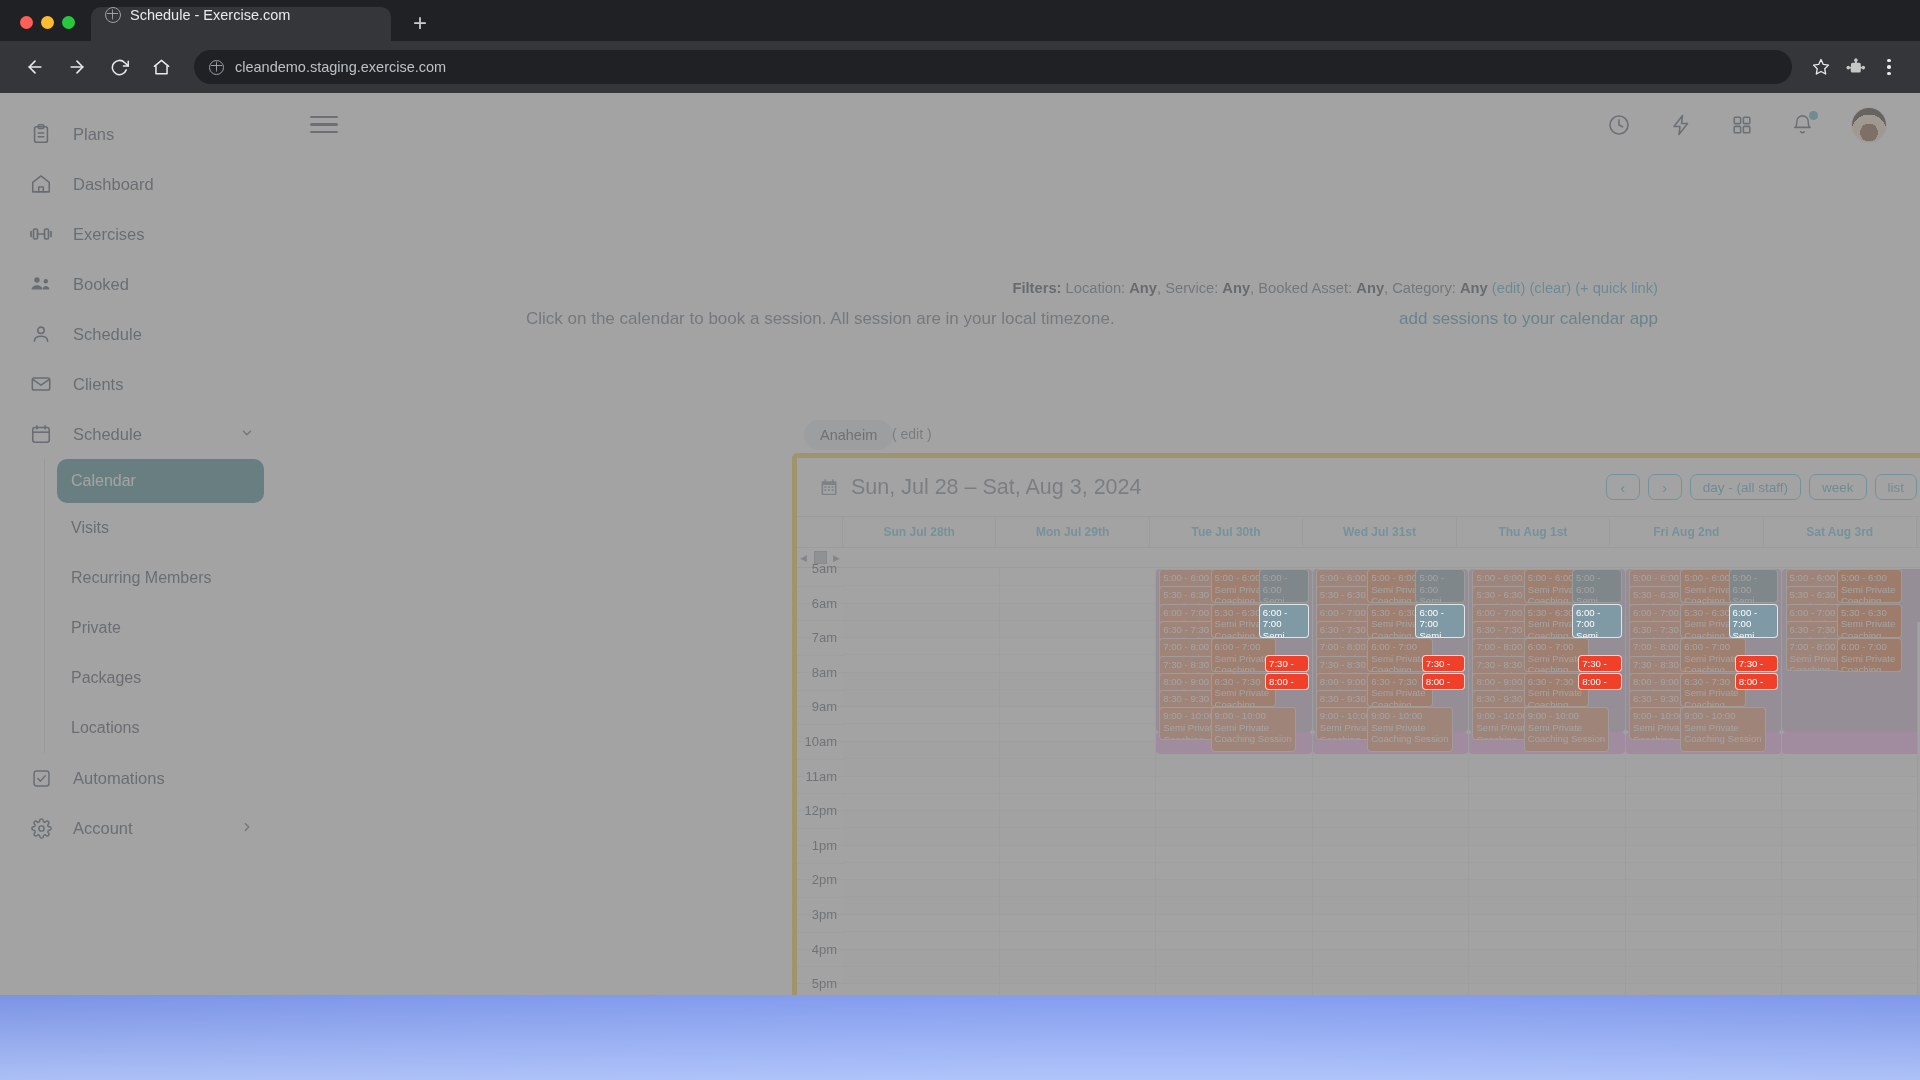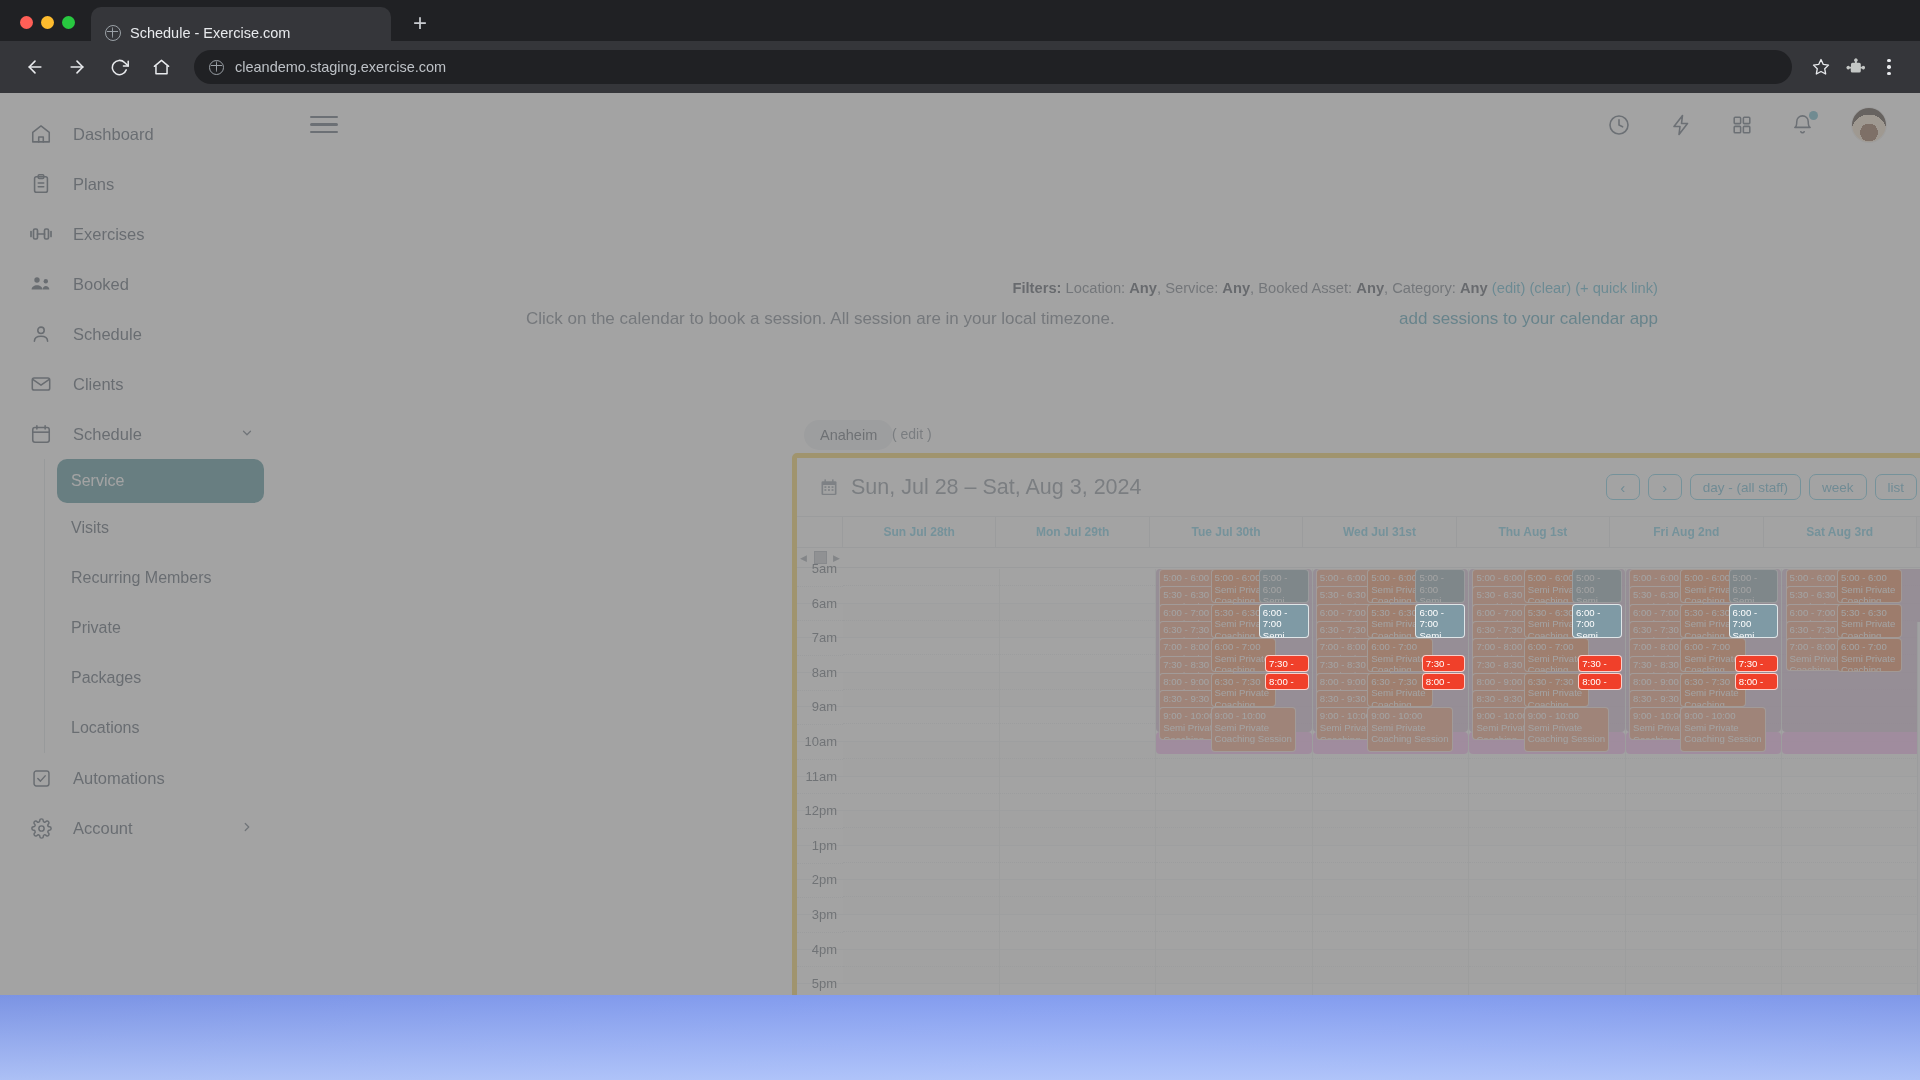--- a/index.html
+++ b/index.html
@@ -24,21 +24,21 @@
     background:#202124; overflow:hidden;
   }
   
   .tabstrip{ height:41px; background:#202124; position:relative; display:flex; align-items:flex-end; }
   .traffic{ display:flex; gap:8px; align-items:center; padding:0 16px 12px 20px; }
   .tl{ width:13px;height:13px;border-radius:50%; }
   .tl.r{background:#ff5f57}.tl.y{background:#febc2e}.tl.g{background:#28c840}
   .tab{
     height:34px; min-width:300px; max-width:330px;
     background:#35363a; border-radius:10px 10px 0 0;
-    display:flex; align-items:flex-end; gap:9px; padding:0 14px;
+    display:flex; align-items:flex-start; gap:9px; padding:0 14px;
     color:#e8eaed; font-size:14.5px; white-space:nowrap; overflow:hidden;
   }
   .favicon{ width:16px;height:16px;border-radius:50%; border:1.6px solid #9aa0a6; position:relative; flex:none;}
   .favicon:before{content:"";position:absolute;left:1px;top:5px;width:11px;height:1.4px;background:#9aa0a6;}
   .favicon:after{content:"";position:absolute;left:6px;top:1px;width:1.4px;height:11px;background:#9aa0a6;border-radius:50%;}
   .newtab{
     width:30px;height:30px;margin:0 0 3px 14px;color:#c9ccd1;font-size:24px;font-weight:300;
     display:flex;align-items:center;justify-content:center; line-height:1;
   }
   
@@ -211,37 +211,37 @@
         <i></i>
       </span>
   </div>
 
   <div id="page">
 
     <div id="sidebar">
       <div style="height:16px"></div>
       <div class="navitem">
         <span class="ico">
-          <svg width="22" height="22" viewBox="0 0 24 24" fill="none" stroke="currentColor" stroke-width="1.7" stroke-linecap="round" stroke-linejoin="round">
-              <path d="M3 10.2L12 3.2l9 7v10.4H3z"></path>
-              <path d="M9.5 20.6v-5.4h5v5.4"></path>
-            </svg>
-        </span>
-        <span>Dashboard</span>
-      </div>
-      <div class="navitem">
-        <span class="ico">
           <svg width="22" height="22" viewBox="0 0 24 24" fill="none" stroke="currentColor" stroke-width="1.7" stroke-linejoin="round">
               <rect x="5" y="4" width="14" height="17" rx="2"></rect>
               <rect x="9" y="2" width="6" height="4" rx="1"></rect>
               <line x1="9" y1="11" x2="15" y2="11" stroke-linecap="round"></line>
               <line x1="9" y1="15" x2="15" y2="15" stroke-linecap="round"></line>
             </svg>
         </span>
         <span>Plans</span>
+      </div>
+      <div class="navitem">
+        <span class="ico">
+          <svg width="22" height="22" viewBox="0 0 24 24" fill="none" stroke="currentColor" stroke-width="1.7" stroke-linecap="round" stroke-linejoin="round">
+              <path d="M3 10.2L12 3.2l9 7v10.4H3z"></path>
+              <path d="M9.5 20.6v-5.4h5v5.4"></path>
+            </svg>
+        </span>
+        <span>Dashboard</span>
       </div>
       <div class="navitem">
         <span class="ico">
           <svg width="24" height="24" viewBox="0 0 24 24" fill="none" stroke="currentColor" stroke-width="1.7" stroke-linecap="round">
               <line x1="2" y1="9.5" x2="2" y2="14.5"></line>
               <rect x="4.5" y="7" width="4" height="10" rx="1.4"></rect>
               <line x1="8.5" y1="12" x2="15.5" y2="12"></line>
               <rect x="15.5" y="7" width="4" height="10" rx="1.4"></rect>
               <line x1="22" y1="9.5" x2="22" y2="14.5"></line>
             </svg>
@@ -289,21 +289,21 @@
         <span>Schedule</span>
         <span class="chev">
           <svg width="14" height="14" viewBox="0 0 24 24" fill="none" stroke="currentColor" stroke-width="2.2" stroke-linecap="round" stroke-linejoin="round">
               <polyline points="6 9 12 15 18 9"></polyline>
             </svg>
         </span>
       </div>
 
       <div class="subwrap">
         <div class="subitem active">
-          <span>Service</span>
+          <span>Calendar</span>
         </div>
         <div class="subitem">
           <span>Visits</span>
         </div>
         <div class="subitem">
           <span>Recurring Members</span>
         </div>
         <div class="subitem">
           <span>Private</span>
         </div>

